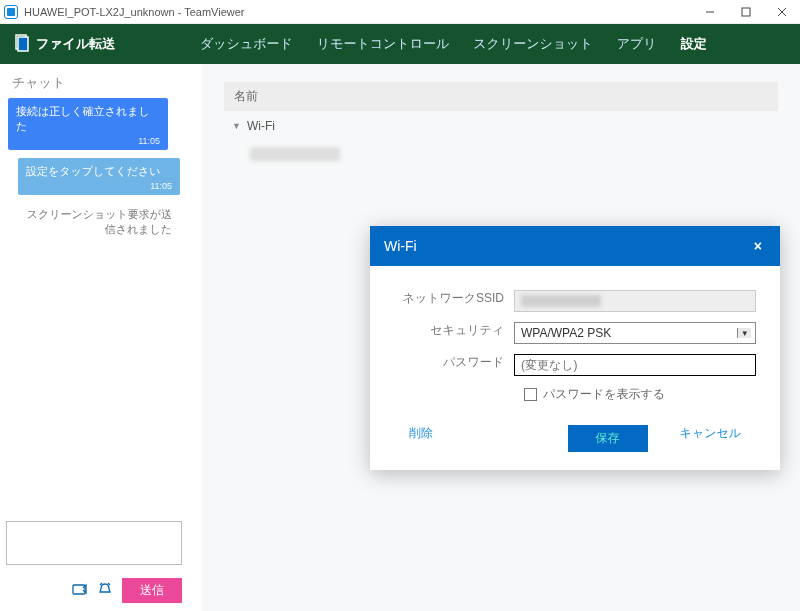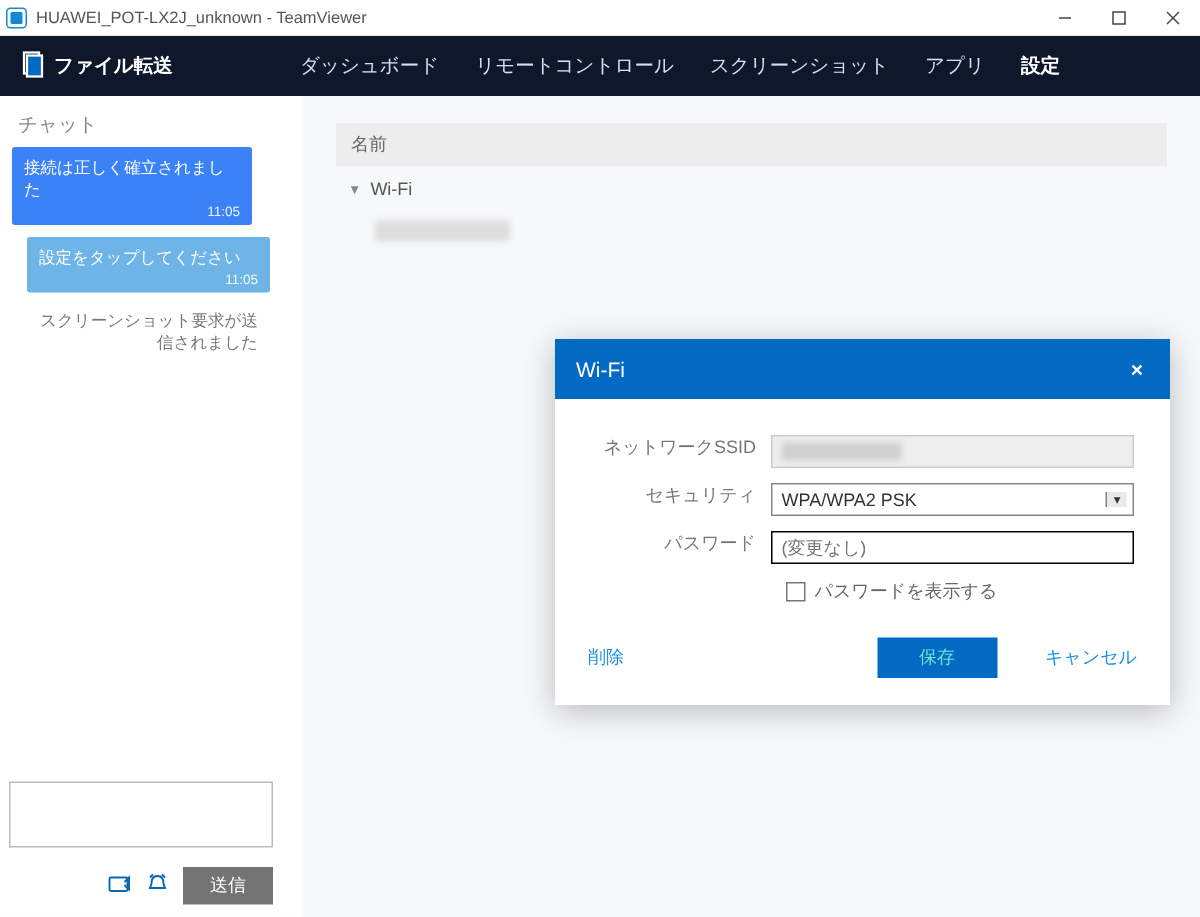--- a/index.html
+++ b/index.html
@@ -8,42 +8,42 @@
   
   .titlebar { height: 24px; display: flex; align-items: center; padding-left: 4px; background: #fff; border-bottom: 1px solid #eee; }
   .tv-logo { width: 14px; height: 14px; border: 1.5px solid #1188d8; border-radius: 3px; margin-right: 6px; position: relative; }
   .tv-logo::after { content: ""; position: absolute; inset: 2px; background: #1188d8; border-radius: 1px; }
   .title-text { font-size: 11px; color: #555; }
   .winctrls { margin-left: auto; display: flex; }
   .winbtn { width: 36px; height: 24px; display: flex; align-items: center; justify-content: center; color: #444; }
   .winbtn svg { width: 10px; height: 10px; }
 
   
-  .topnav { height: 40px; background: #0f172a; display: flex; align-items: stretch; color: #fff; }
+  .topnav { height: 40px; background: #14532d; display: flex; align-items: stretch; color: #fff; }
   .ft-label { display: flex; align-items: center; padding: 0 14px; font-size: 13px; font-weight: bold; width: 188px; }
   .ft-label .doc-icon { margin-right: 6px; }
   .tabs { display: flex; align-items: stretch; }
   .tab { display: flex; align-items: center; padding: 0 12px; font-size: 13px; color: #cde4f7; cursor: pointer; font-family: Liberation Serif, serif; }
   .tab.active { color: #fff; font-weight: bold; }
 
   
   .main { display: flex; height: calc(611px - 24px - 40px); gap: 14px; }
   .sidebar { width: 188px; background: #fff; display: flex; flex-direction: column; border-right: 0; }
   .chat-title { padding: 10px 12px 6px; color: #888; font-size: 13px; }
   .chat-area { flex: 1; padding: 0 6px; }
   .msg { max-width: 168px; border-radius: 2px; padding: 6px 8px 4px; margin-bottom: 8px; color: #fff; font-size: 11px; position: relative; }
   .msg .time { display: block; text-align: right; font-size: 9px; opacity: 0.9; margin-top: 2px; }
   .msg.dark { background: #3b82f6; margin-left: 2px; margin-right: 14px; }
   .msg.light { background: #6fb4e6; margin-left: 12px; margin-right: 2px; }
   .sys-msg { font-size: 11px; color: #777; text-align: right; padding: 4px 10px 0; line-height: 1.4; }
   .chat-input-row { padding: 6px; }
   .chat-input { width: 100%; height: 44px; border: 1px solid #bbb; resize: none; padding: 4px; font-size: 11px; }
   .chat-actions { display: flex; align-items: center; justify-content: flex-end; gap: 10px; padding: 4px 6px 8px; }
   .chat-actions .ico { color: #0b67b2; cursor: pointer; }
-  .send-btn { background: #737373; color: #fff; border: none; padding: 4px 18px; font-size: 12px; cursor: pointer; }
+  .send-btn { background: #ec4899; color: #fff; border: none; padding: 4px 18px; font-size: 12px; cursor: pointer; }
 
   .content { flex: 1; background: #f7f8f9; position: relative; padding: 18px 22px; }
   .panel-header { background: #ededed; padding: 6px 10px; font-size: 12px; color: #666; }
   .tree-row { padding: 8px 8px; font-size: 12px; color: #555; display: flex; align-items: center; gap: 6px; }
   .tree-row .caret { font-size: 9px; color: #888; }
   .blur-item { margin: 6px 0 0 26px; width: 90px; height: 14px; background: #ddd; filter: blur(2px); border-radius: 2px; }
 
   
   .dialog { position: absolute; left: 168px; top: 162px; width: 410px; background: #fff; box-shadow: 0 4px 20px rgba(0,0,0,0.25); }
   .dlg-head { background: #036ac4; color: #fff; padding: 12px 14px; display: flex; align-items: center; justify-content: space-between; font-size: 14px; }
@@ -52,21 +52,21 @@
   .form-row { display: flex; margin-bottom: 10px; }
   .form-lbl { width: 120px; text-align: right; padding-right: 10px; color: #777; font-size: 12px; }
   .form-ctl { flex: 1; }
   .ssid-box { height: 22px; background: #eee; border: 1px solid #ccc; position: relative; }
   .ssid-box::after { content: ""; position: absolute; left: 6px; top: 4px; width: 80px; height: 12px; background: #cfcfcf; filter: blur(2px); }
   .select { height: 22px; width: 100%; border: 1px solid #888; display: flex; align-items: center; justify-content: space-between; padding: 0 4px 0 6px; font-size: 12px; background: #fff; cursor: pointer; }
   .select .dd { background: #e9e9e9; border-left: 1px solid #888; padding: 0 4px; font-size: 9px; }
   .pwd-input { height: 22px; width: 100%; border: 1px solid #000000; padding: 0 6px; font-size: 12px; color: #999; }
   .chk-row { display: flex; align-items: center; gap: 6px; margin-left: 130px; margin-top: 2px; color: #666; font-size: 12px; }
   .chk { width: 13px; height: 13px; border: 1px solid #777; }
-  .dlg-footer { display: flex; align-items: center; padding: 14px 22px 18px; border-top: 0; }
+  .dlg-footer { display: flex; align-items: flex-start; padding: 14px 39px 18px; border-top: 0; }
   .link-btn { color: #1a8fe3; font-size: 12px; cursor: pointer; background: none; border: none; }
   .spacer { flex: 1; }
   .primary-btn { background: #036ac4; color: #5eead4; border: none; padding: 5px 28px; font-size: 12px; cursor: pointer; margin-right: 32px; }
 </style>
 </head>
 <body>
 
 <div class="titlebar">
   <div class="tv-logo"></div>
   <div class="title-text">HUAWEI_POT-LX2J_unknown - TeamViewer</div>

